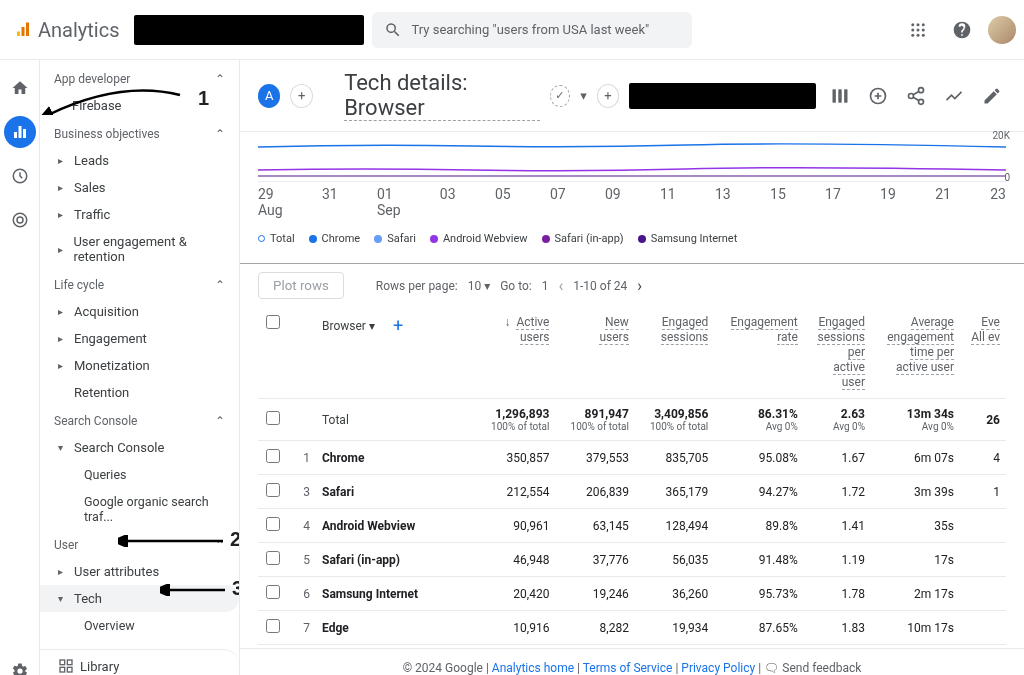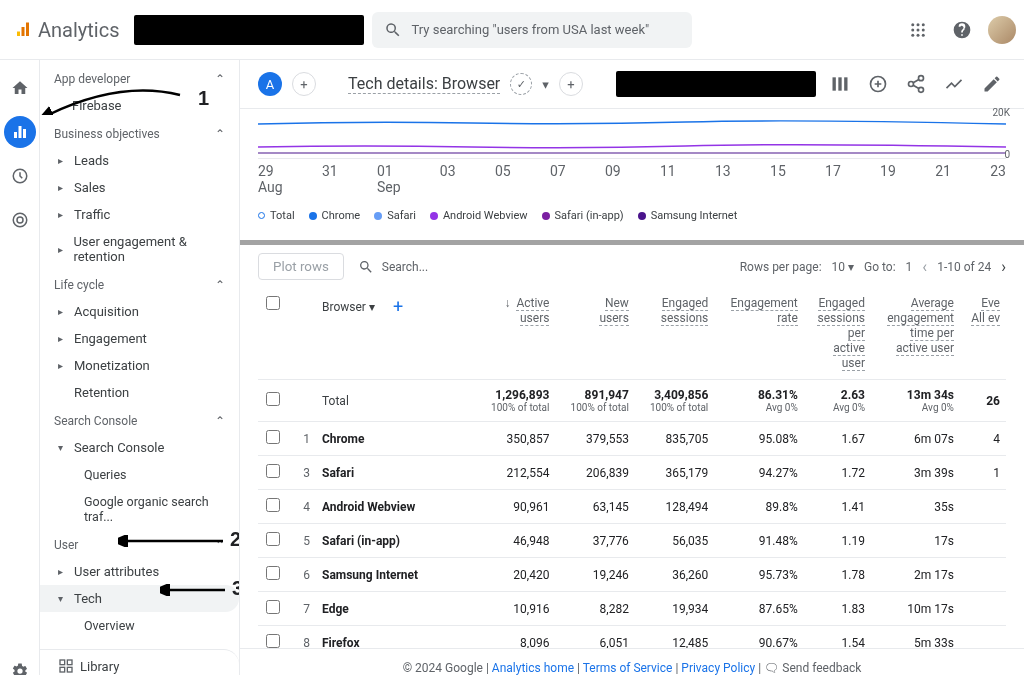--- a/index.html
+++ b/index.html
@@ -36,36 +36,36 @@
 
 
 .ann { position:absolute; font-family:Arial; font-weight:bold; font-size:20px; pointer-events:none; }
 .arrow { position:absolute; pointer-events:none; }
 
 
 .main { flex:1; display:flex; flex-direction:column; overflow:hidden; background:#fff; }
 .mhdr { display:flex; align-items:center; padding:10px 18px; gap:10px; border-bottom:1px solid #e8eaed; }
 .chip { width:24px; height:24px; border-radius:50%; display:flex; align-items:center; justify-content:center; font-size:13px; background:#1a73e8; color:#fff; }
 .chip.plus { background:#fff; border:1px solid #dadce0; color:#5f6368; cursor:pointer; }
-.title { font-size:16px; color:#3c4043; border-bottom:1px dashed #9aa0a6; }
+.title { font-size:22px; color:#3c4043; border-bottom:1px dashed #9aa0a6; }
 .title-chk { width:22px; height:22px; border:1px dashed #9aa0a6; border-radius:50%; display:flex; align-items:center; justify-content:center; color:#5f6368; font-size:11px; }
 .mhdr-block { width:200px; height:26px; background:#000; border-radius:2px; margin-left:auto; }
 .tool-ico { color:#5f6368; cursor:pointer; display:flex; padding:4px; }
 .tool-ico svg { width:20px; height:20px; }
 
 .chartwrap { padding:0 18px 8px; }
 .chart { height:50px; position:relative; border-bottom:1px solid #e8eaed; }
 .ylab { position:absolute; right:-4px; font-size:10px; color:#5f6368; }
 .xaxis { display:flex; justify-content:space-between; font-size:14px; color:#5f6368; padding:4px 0 8px; }
 .legend { display:flex; gap:14px; font-size:11px; color:#3c4043; padding:6px 0 10px; flex-wrap:wrap; }
 .legend span { display:flex; align-items:center; gap:5px; }
 .dot { width:8px; height:8px; border-radius:50%; }
 .dot.open { background:#fff; border:1.5px solid #1a73e8; width:7px; height:7px; }
 
-.tblctl { display:flex; align-items:center; padding:8px 18px; gap:14px; border-top:5px solid #a3a3a3; font-size:12px; color:#5f6368; }
+.tblctl { display:flex; align-items:center; padding:8px 18px; gap:32px; border-top:1px solid #a3a3a3; font-size:12px; color:#5f6368; }
 .plotbtn { border:1px solid #dadce0; border-radius:4px; padding:5px 14px; background:#fff; color:#9aa0a6; }
 .tblctl .srch { display:flex; align-items:center; gap:8px; flex:1; }
 .pager { display:flex; align-items:center; gap:10px; }
 .pager .pn { cursor:pointer; font-size:16px; color:#9aa0a6; }
 
 .tblwrap { flex:1; overflow:auto; padding:0 18px; }
 table { width:100%; border-collapse:collapse; font-size:12px; }
 th,td { padding:8px 6px; text-align:right; border-bottom:1px solid #e8eaed; white-space:nowrap; }
 th { color:#5f6368; font-weight:400; vertical-align:top; }
 th .hd { border-bottom:1px dashed #9aa0a6; display:inline-block; }
@@ -348,26 +348,20 @@
           <span><span class="dot" style="background:#1a73e8;border-color:#1a73e8"></span>Chrome</span>
           <span><span class="dot" style="background:#669df6;border-color:#669df6"></span>Safari</span>
           <span><span class="dot" style="background:#9334e6;border-color:#9334e6"></span>Android Webview</span>
           <span><span class="dot" style="background:#7b1fa2;border-color:#7b1fa2"></span>Safari (in-app)</span>
           <span><span class="dot" style="background:#4a148c;border-color:#4a148c"></span>Samsung Internet</span>
         </div>
     </div>
 
     <div class="tblctl">
       <button class="plotbtn">Plot rows</button>
-      <div class="srch">
-        <svg width="16" height="16" viewBox="0 0 24 24" fill="#5f6368">
-            <path d="M15.5 14h-.79l-.28-.27a6.5 6.5 0 1 0-.7.7l.27.28v.79l5 4.99L20.49 19l-4.99-5zm-6 0A4.5 4.5 0 1 1 14 9.5 4.5 4.5 0 0 1 9.5 14z"></path>
-          </svg>
-        <span>Search...</span>
-      </div>
       <div class="pager">
         <span>Rows per page:</span>
         <span><span>10</span> ▾</span>
         <span>Go to:</span>
         <span>1</span>
         <span class="pn">‹</span>
         <span>1-10 of 24</span>
         <span class="pn" style="color:#3c4043">›</span>
       </div>
     </div>

